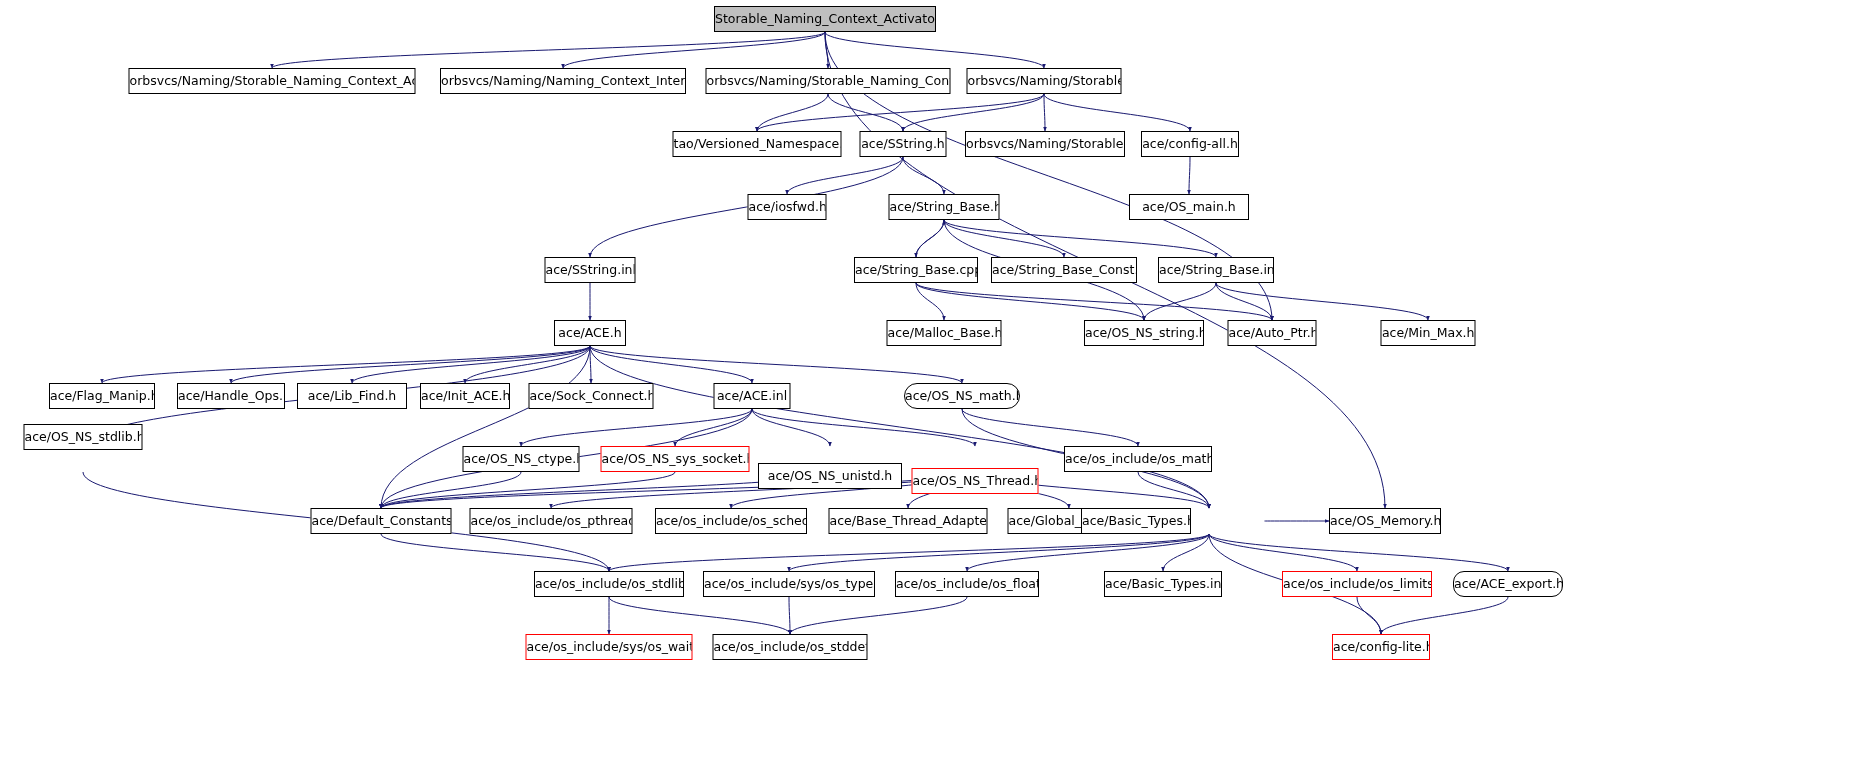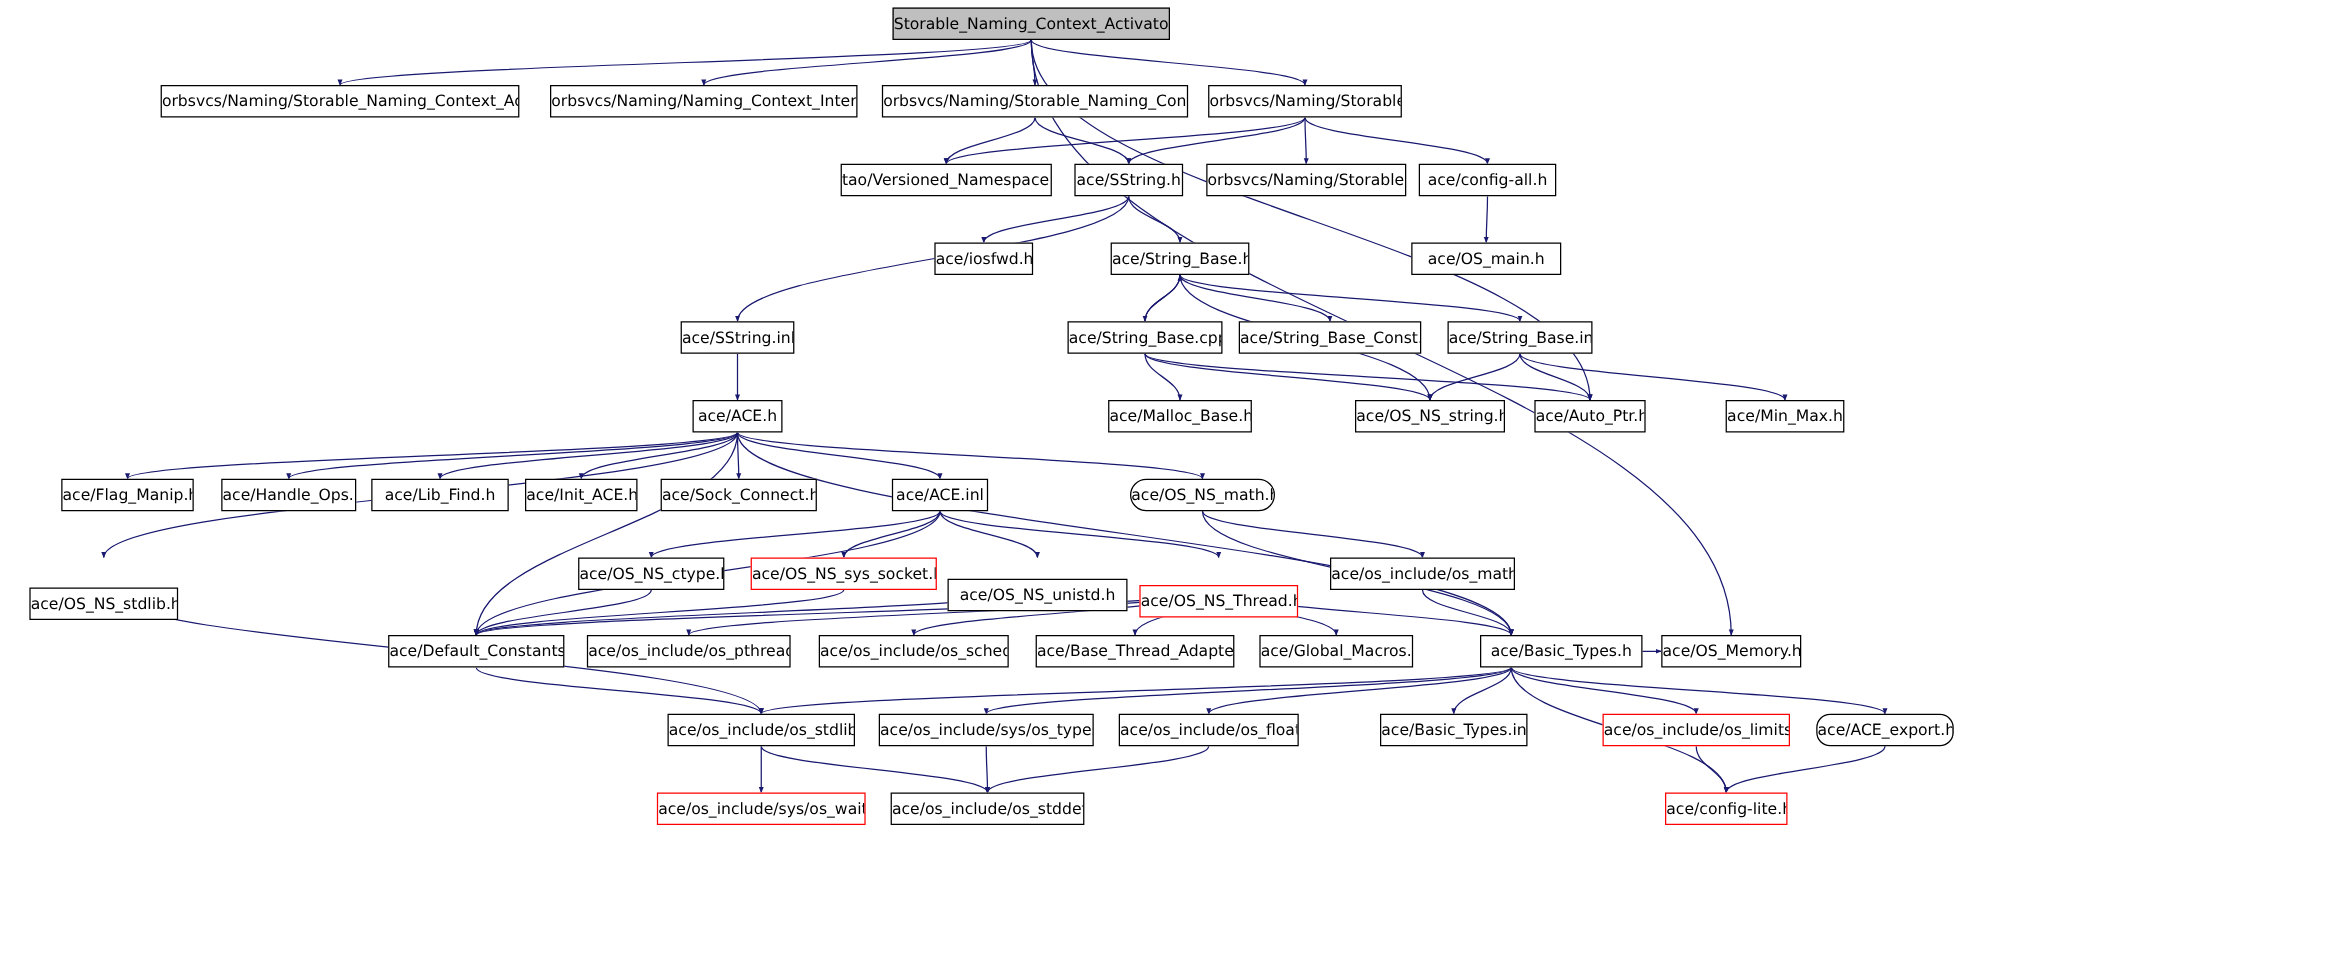--- a/index.html
+++ b/index.html
@@ -99,52 +99,52 @@
   </svg>
   <div id="nodes">
       <div class="node root" style="left: 825px; top: 6px; width: 222px;">Storable_Naming_Context_Activator.cpp</div>
       <div class="node" style="left: 272px; top: 68px; width: 287px;">orbsvcs/Naming/Storable_Naming_Context_Activator.h</div>
       <div class="node" style="left: 563px; top: 68px; width: 246px;">orbsvcs/Naming/Naming_Context_Interface.h</div>
       <div class="node" style="left: 828px; top: 68px; width: 245px;">orbsvcs/Naming/Storable_Naming_Context.h</div>
       <div class="node" style="left: 1044px; top: 68px; width: 155px;">orbsvcs/Naming/Storable.h</div>
       <div class="node" style="left: 757px; top: 131px; width: 169px;">tao/Versioned_Namespace.h</div>
       <div class="node" style="left: 903px; top: 131px; width: 87px;">ace/SString.h</div>
       <div class="node" style="left: 1045px; top: 131px; width: 160px;">orbsvcs/Naming/Storable.inl</div>
-      <div class="node" style="left: 1190px; top: 131px; width: 110px;">ace/config-all.h</div>
+      <div class="node" style="left: 1190px; top: 131px; width: 98px;">ace/config-all.h</div>
       <div class="node" style="left: 787px; top: 194px; width: 79px;">ace/iosfwd.h</div>
       <div class="node" style="left: 944px; top: 194px; width: 111px;">ace/String_Base.h</div>
       <div class="node" style="left: 1189px; top: 194px; width: 120px;">ace/OS_main.h</div>
       <div class="node" style="left: 590px; top: 257px; width: 91px;">ace/SString.inl</div>
       <div class="node" style="left: 916px; top: 257px; width: 124px;">ace/String_Base.cpp</div>
       <div class="node" style="left: 1064px; top: 257px; width: 146px;">ace/String_Base_Const.h</div>
       <div class="node" style="left: 1216px; top: 257px; width: 116px;">ace/String_Base.inl</div>
       <div class="node" style="left: 590px; top: 320px; width: 72px;">ace/ACE.h</div>
       <div class="node" style="left: 944px; top: 320px; width: 115px;">ace/Malloc_Base.h</div>
       <div class="node" style="left: 1144px; top: 320px; width: 120px;">ace/OS_NS_string.h</div>
       <div class="node" style="left: 1272px; top: 320px; width: 89px;">ace/Auto_Ptr.h</div>
-      <div class="node" style="left: 1428px; top: 320px; width: 95px;">ace/Min_Max.h</div>
+      <div class="node" style="left: 1428px; top: 320px; width: 95px; text-align: right;">ace/Min_Max.h</div>
       <div class="node" style="left: 102px; top: 383px; width: 106px;">ace/Flag_Manip.h</div>
       <div class="node" style="left: 231px; top: 383px; width: 108px;">ace/Handle_Ops.h</div>
       <div class="node" style="left: 352px; top: 383px; width: 110px;">ace/Lib_Find.h</div>
       <div class="node" style="left: 465px; top: 383px; width: 90px;">ace/Init_ACE.h</div>
       <div class="node" style="left: 591px; top: 383px; width: 125px;">ace/Sock_Connect.h</div>
       <div class="node" style="left: 752px; top: 383px; width: 77px;">ace/ACE.inl</div>
       <div class="node" style="left: 962px; top: 383px; width: 116px; border-radius: 13px;">ace/OS_NS_math.h</div>
-      <div class="node" style="left: 83px; top: 470px; width: 119px;">ace/OS_NS_stdlib.h</div>
+      <div class="node" style="left: 83px; top: 424px; width: 119px;">ace/OS_NS_stdlib.h</div>
       <div class="node" style="left: 521px; top: 446px; width: 117px;">ace/OS_NS_ctype.h</div>
       <div class="node red" style="left: 675px; top: 446px; width: 149px;">ace/OS_NS_sys_socket.h</div>
       <div class="node" style="left: 830px; top: 463px; width: 144px;">ace/OS_NS_unistd.h</div>
       <div class="node red" style="left: 975px; top: 468px; width: 127px;">ace/OS_NS_Thread.h</div>
       <div class="node" style="left: 1138px; top: 446px; width: 148px;">ace/os_include/os_math.h</div>
       <div class="node" style="left: 381px; top: 508px; width: 141px;">ace/Default_Constants.h</div>
       <div class="node" style="left: 551px; top: 508px; width: 163px;">ace/os_include/os_pthread.h</div>
       <div class="node" style="left: 731px; top: 508px; width: 152px;">ace/os_include/os_sched.h</div>
       <div class="node" style="left: 908px; top: 508px; width: 159px;">ace/Base_Thread_Adapter.h</div>
       <div class="node" style="left: 1069px; top: 508px; width: 123px;">ace/Global_Macros.h</div>
-      <div class="node" style="left: 1249px; top: 508px; width: 130px;">ace/Basic_Types.h</div>
+      <div class="node" style="left: 1136px; top: 508px; width: 110px;">ace/Basic_Types.h</div>
       <div class="node" style="left: 1385px; top: 508px; width: 112px;">ace/OS_Memory.h</div>
       <div class="node" style="left: 609px; top: 571px; width: 150px;">ace/os_include/os_stdlib.h</div>
       <div class="node" style="left: 789px; top: 571px; width: 172px;">ace/os_include/sys/os_types.h</div>
       <div class="node" style="left: 967px; top: 571px; width: 144px;">ace/os_include/os_float.h</div>
       <div class="node" style="left: 1163px; top: 571px; width: 118px;">ace/Basic_Types.inl</div>
       <div class="node red" style="left: 1357px; top: 571px; width: 150px;">ace/os_include/os_limits.h</div>
       <div class="node" style="left: 1508px; top: 571px; width: 110px; border-radius: 11px;">ace/ACE_export.h</div>
       <div class="node red" style="left: 609px; top: 634px; width: 167px;">ace/os_include/sys/os_wait.h</div>
       <div class="node" style="left: 790px; top: 634px; width: 155px;">ace/os_include/os_stddef.h</div>
       <div class="node red" style="left: 1381px; top: 634px; width: 98px;">ace/config-lite.h</div>

